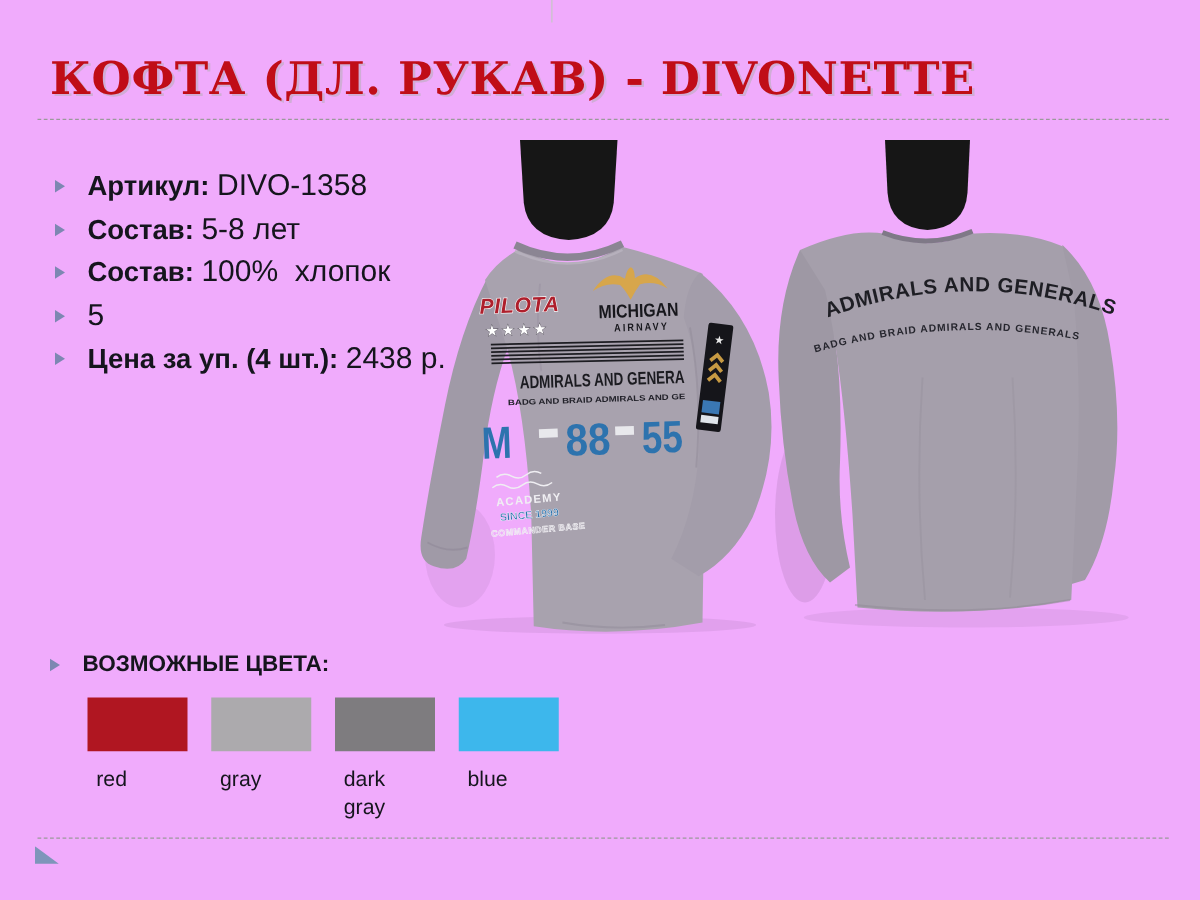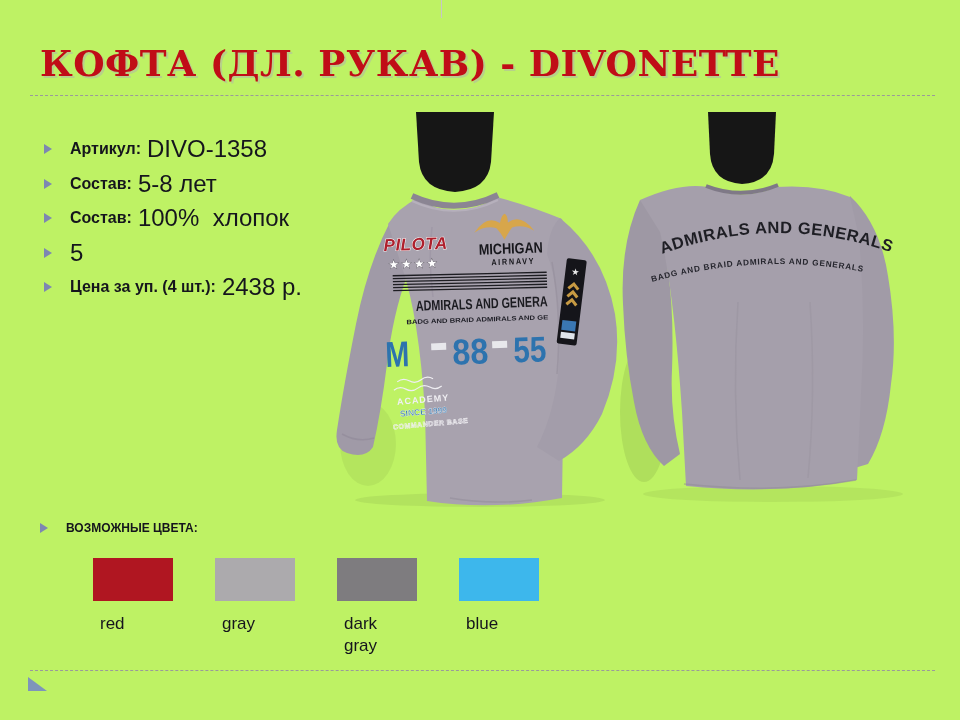--- a/index.html
+++ b/index.html
@@ -1,44 +1,44 @@
 <!DOCTYPE html>
 <html><head>
 <meta charset="utf-8">
 <style>
   html,body{margin:0;padding:0;background:#fff;}
-  .slide{position:relative;width:960px;height:720px;background:#bef264;overflow:hidden;
+  .slide{position:relative;width:960px;height:720px;background:#f0abfc;overflow:hidden;
          font-family:"Liberation Sans",sans-serif;}
 
   .title{position:absolute;left:40px;top:42px;
          font-family:"DejaVu Serif","Liberation Serif",serif;font-weight:bold;
          font-size:36px;letter-spacing:.5px;color:#c00d17;white-space:nowrap;
          text-shadow:2px 2px 0 rgba(175,175,175,.5);}
 
   .divider{position:absolute;left:30px;width:905px;height:0;border-top:1px dashed #9a9a9a;}
   .divider.top{top:95px;}
   .divider.bottom{top:670px;}
   .tick{position:absolute;left:441px;top:0;width:1px;height:18px;background:#c6c6c6;}
 
   .specs{position:absolute;left:40px;top:139px;margin:0;padding:0;list-style:none;}
   .specs li{display:flex;align-items:center;height:20px;margin-bottom:14.6px;padding-left:4px;}
   .tri{width:0;height:0;border-left:8px solid #7d87b2;border-top:5px solid transparent;
        border-bottom:5px solid transparent;margin-right:18px;flex:none;}
-  .specs .lbl{font-weight:bold;font-size:16px;color:#15151d;margin-right:6px;white-space:pre;}
+  .specs .lbl{font-weight:bold;font-size:22px;color:#15151d;margin-right:6px;white-space:pre;}
   .specs .val{font-size:24px;color:#15151d;white-space:pre-wrap;}
 
   .photo{position:absolute;top:112px;}
   .photo.front{left:330px;width:292px;height:396px;}
   .photo.back{left:618px;width:322px;height:396px;}
   .photo svg{display:block;font-family:"Liberation Sans","DejaVu Sans",sans-serif;}
 
   .colors-head{position:absolute;left:40px;top:521px;display:flex;align-items:center;
-               font-size:12px;font-weight:bold;color:#15151d;}
+               font-size:18px;font-weight:bold;color:#15151d;}
   .swatch-row{position:absolute;left:70px;top:558px;display:flex;}
-  .swatch-col{width:80px;margin-right:19px;flex:none;margin-left:23px;}
+  .swatch-col{width:80px;margin-right:19px;flex:none;}
   .swatch{width:80px;height:43px;}
   .swatch-label{margin-top:12px;padding-left:7px;width:64px;font-size:17px;line-height:22px;
                 color:#15151d;}
   .corner{position:absolute;left:28px;top:677px;}
 </style>
 </head>
 <body>
 
 <div class="slide">
 

